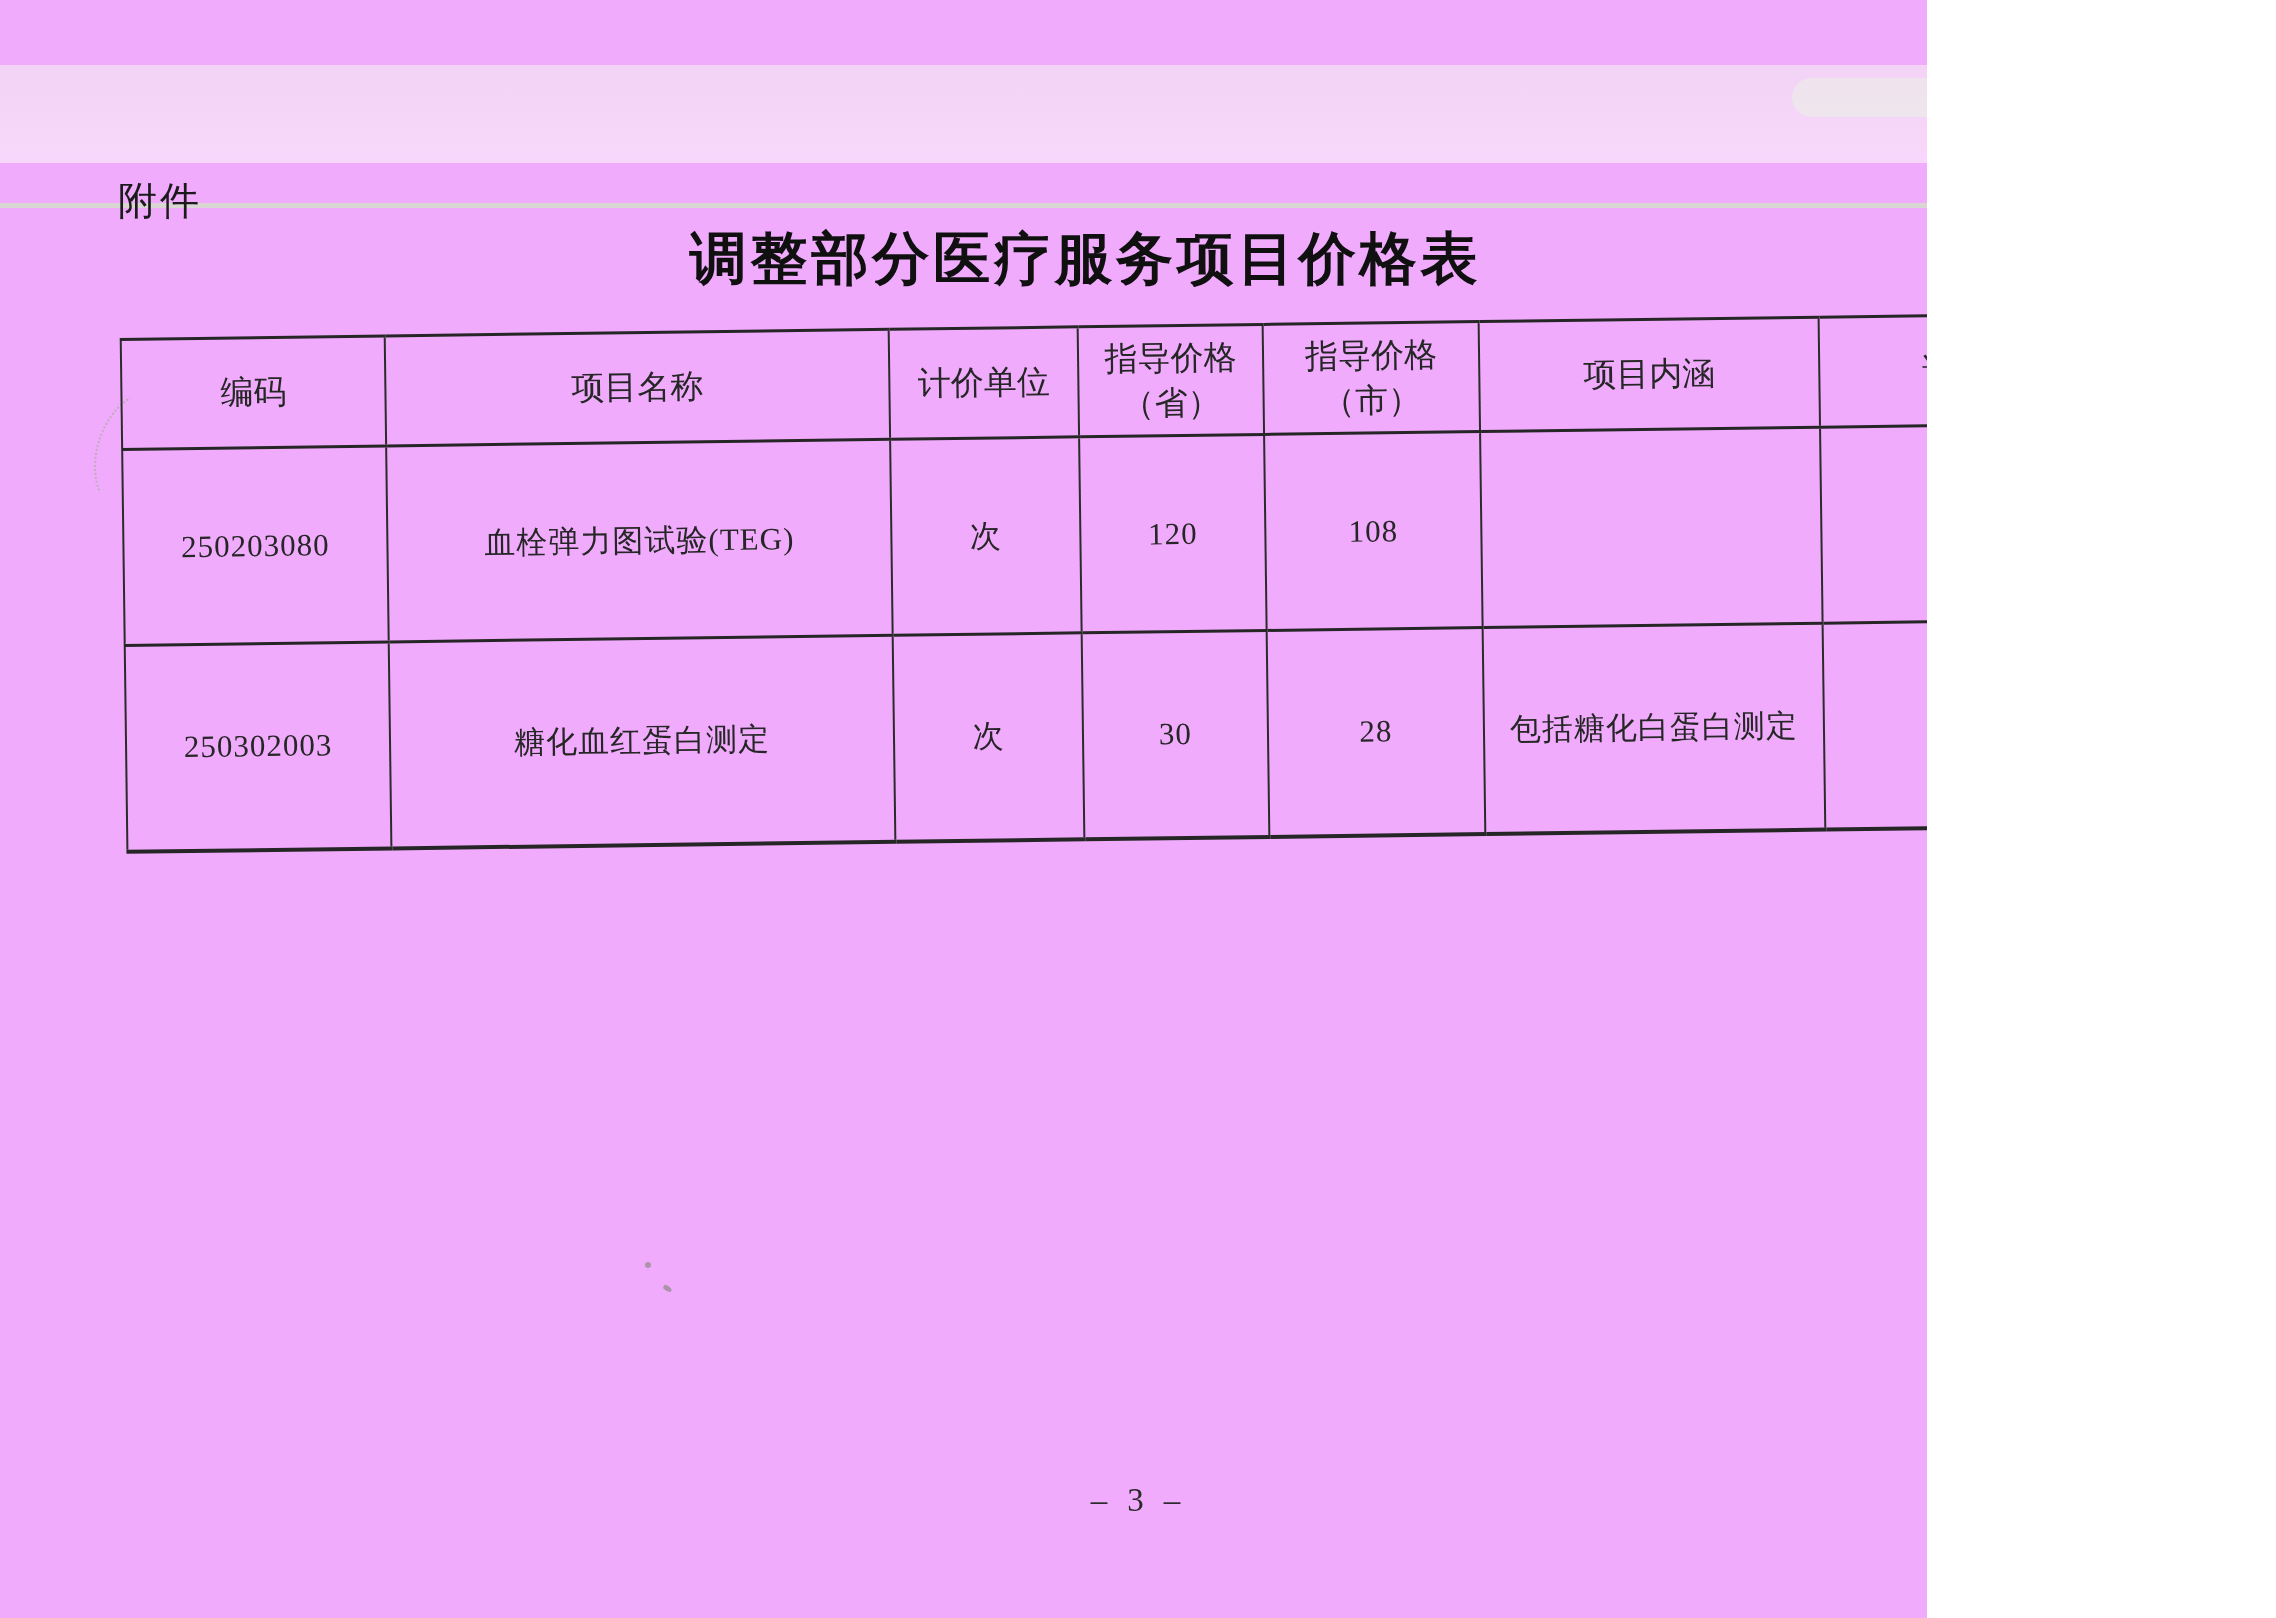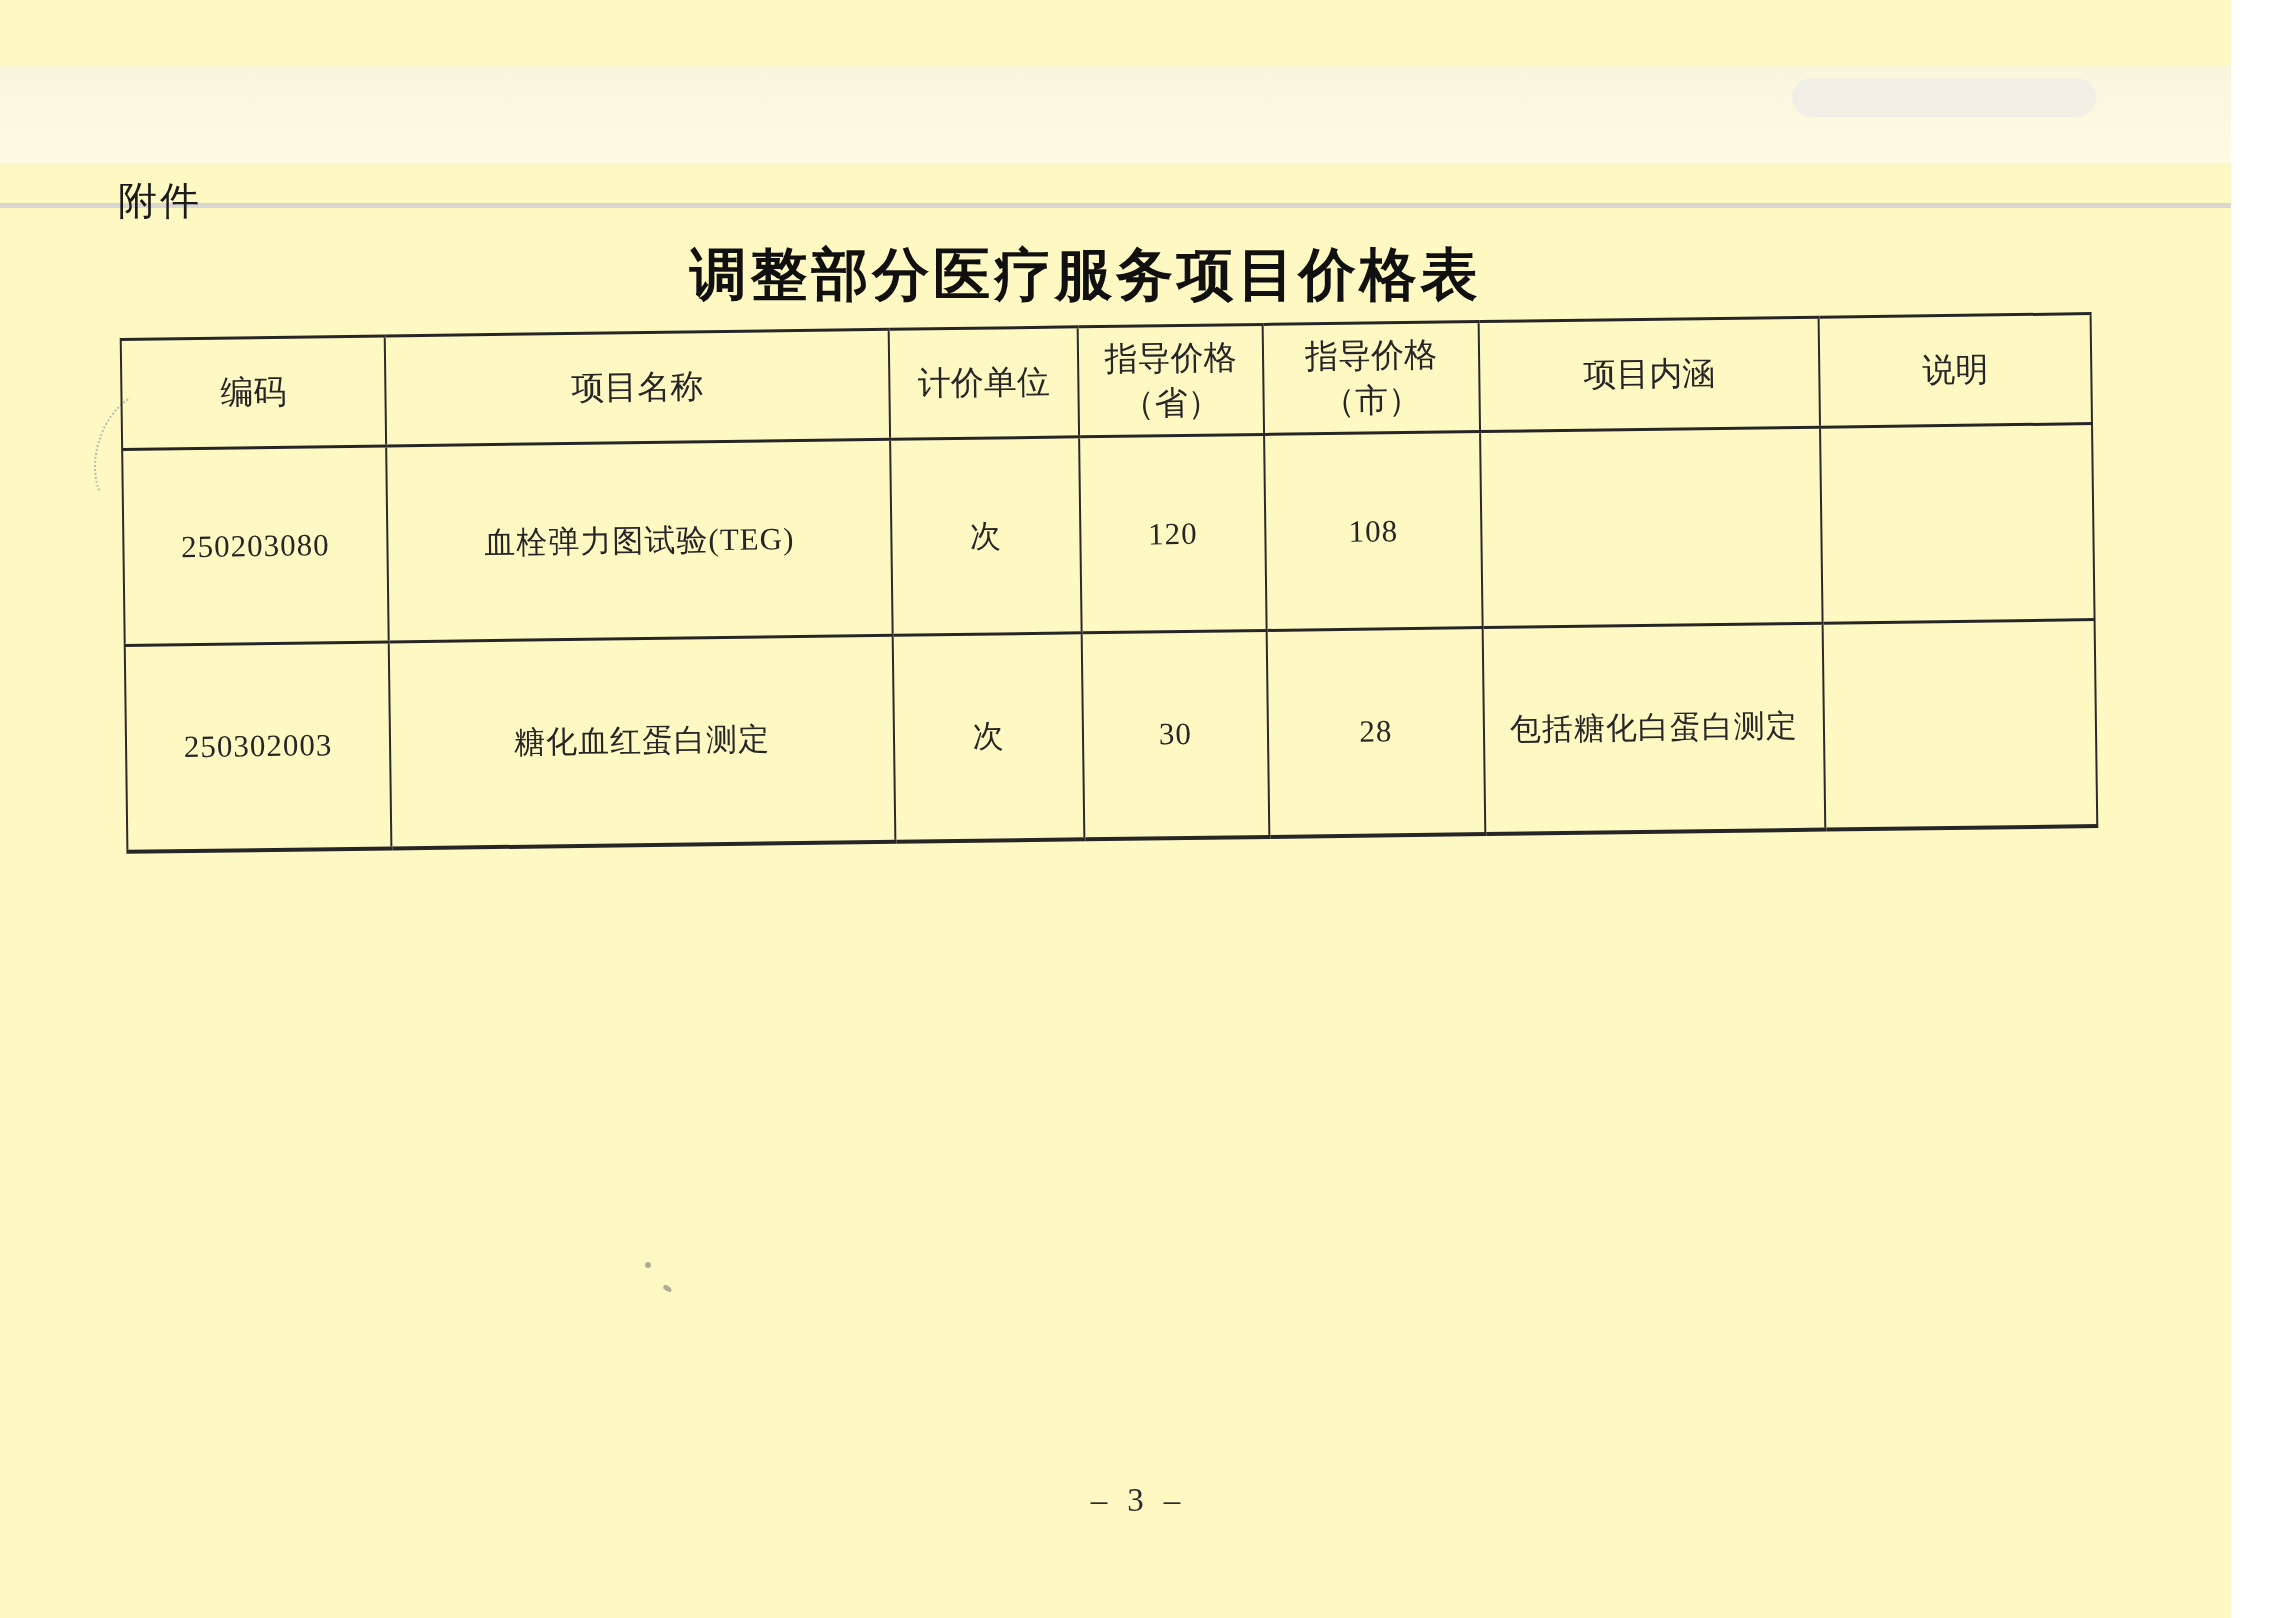--- a/index.html
+++ b/index.html
@@ -2,23 +2,23 @@
 <html><head>
 <meta charset="utf-8">
 <style>
   html, body {
     margin: 0;
     padding: 0;
     background: #ffffff;
   }
   .page {
     position: relative;
-    width: 2231px;
+    width: 1927px;
     height: 1618px;
-    background: #fef9c3;
+    background: #f0abfc;
     overflow: hidden;
     font-family: "Liberation Serif", "DejaVu Serif", serif;
     color: #222222;
   }
   
   .top-noise {
     position: absolute;
     top: 65px; left: 0;
     width: 100%; height: 98px;
     background: linear-gradient(180deg, #f4f3f1 0%, #fafaf8 70%, #fdfdfc 100%);
@@ -65,21 +65,21 @@
   .attachment {
     position: absolute;
     top: 174px; left: 118px;
     font-family: "Liberation Sans", "DejaVu Sans", sans-serif;
     font-size: 39px;
     letter-spacing: 2.9px;
     color: #1b1b1b;
   }
   .title {
     position: absolute;
-    top: 237px; left: 0;
+    top: 221px; left: 0;
     width: 2171px;
     margin: 0;
     text-align: center;
     font-family: "Liberation Sans", "DejaVu Sans", sans-serif;
     font-weight: bold;
     font-size: 57px;
     letter-spacing: 3.9px;
     color: #101010;
   }
   .table-wrap {

